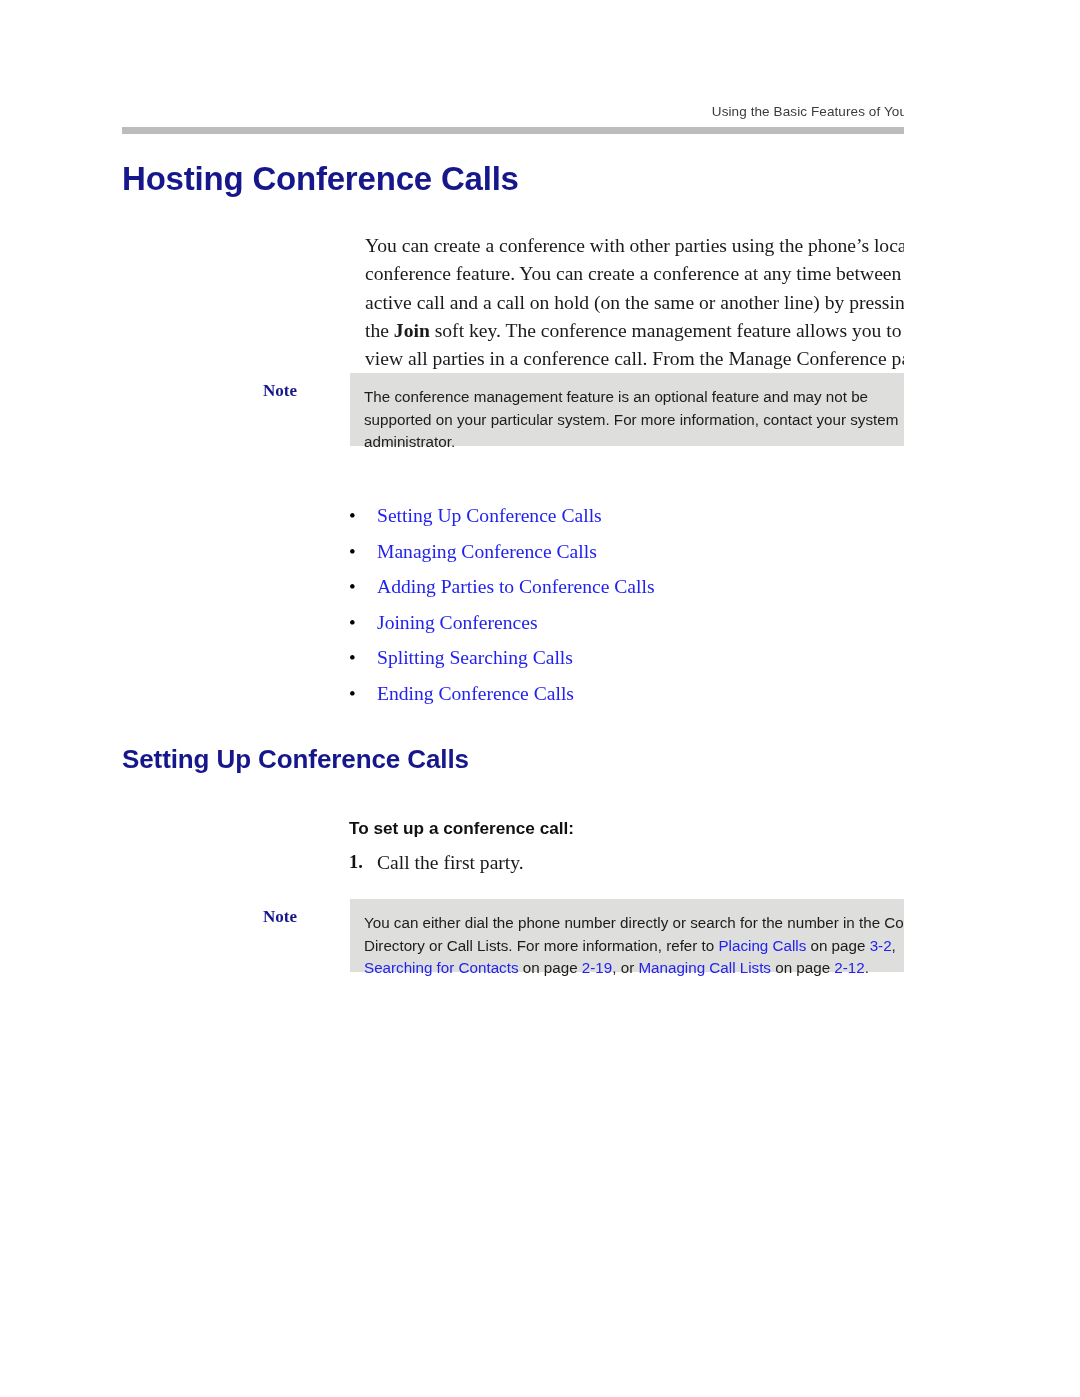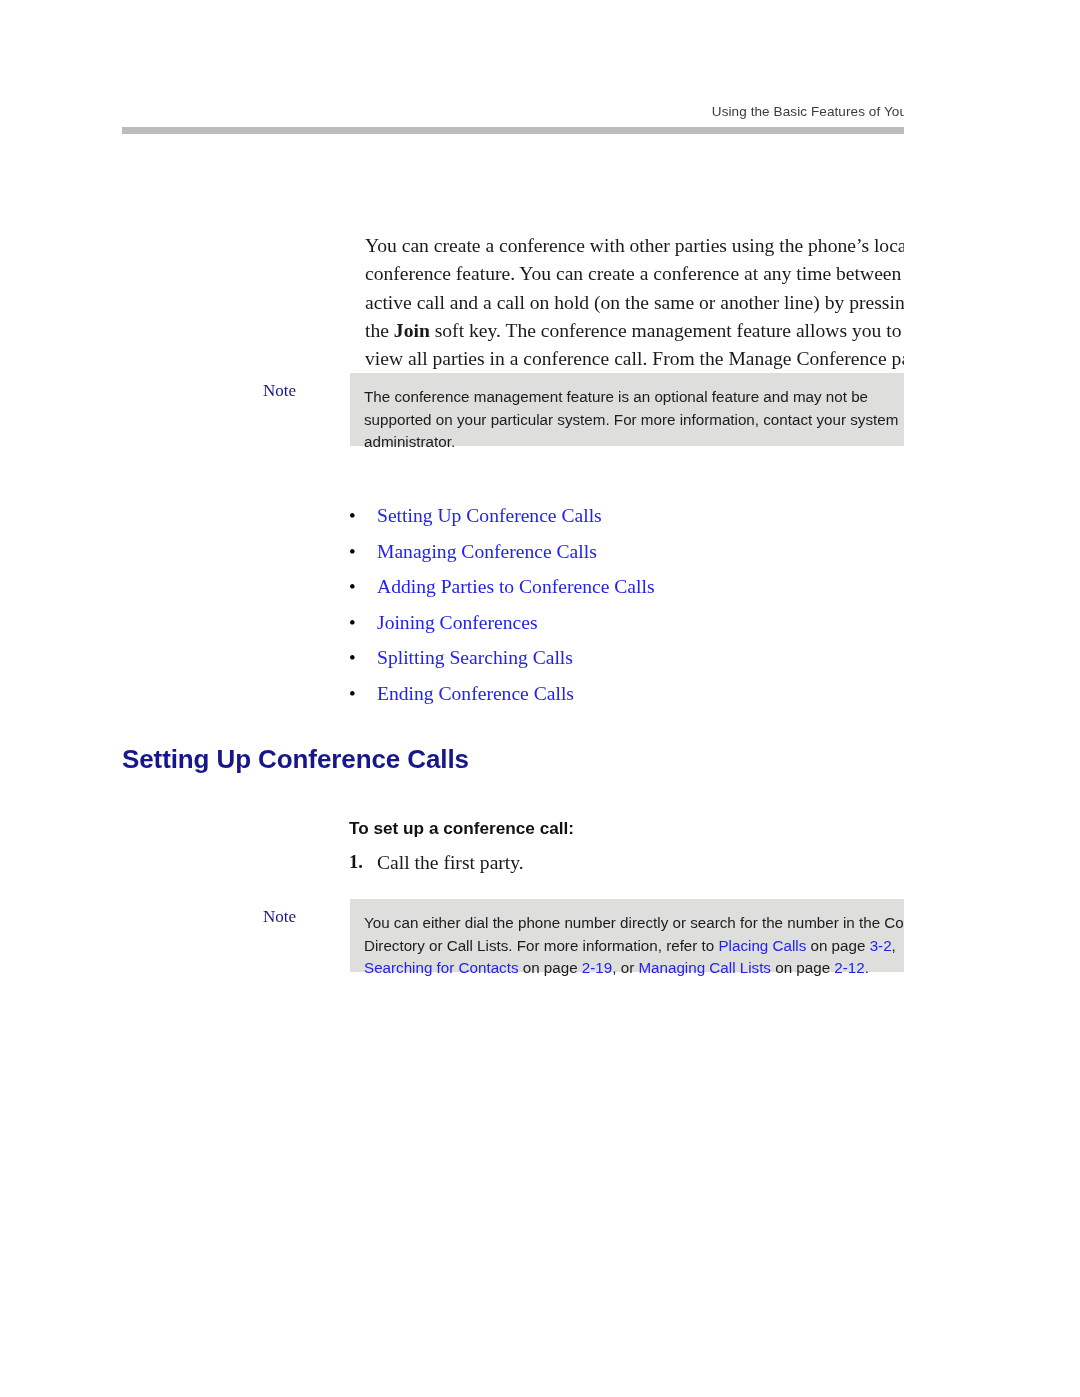--- a/index.html
+++ b/index.html
@@ -70,21 +70,21 @@
   
   .note-block {
     position: absolute;
     left: 0;
     width: 1080px;
   }
   .note-label {
     position: absolute;
     left: 263px;
     font-family: "Liberation Serif", serif;
-    font-weight: normal;
+    font-weight: bold;
     font-size: 17px;
     color: #17178c;
   }
   .note-box {
     position: absolute;
     left: 350px;
     width: 605px;
     background: #dededd;
     box-sizing: border-box;
     padding: 13px 18px 14px 14px;
@@ -195,20 +195,21 @@
   }
 </style>
 </head>
 <body>
 
 <div class="page">
 
   <div class="running-header">Using the Basic Features of Your Phone</div>
   <div class="header-rule"></div>
 
+  <div class="chapter-title">Hosting Conference Calls</div>
 
   <div class="body-col">
     <p class="para"><span>You can create a conference with other parties using the phone’s local conference feature. You can create a conference at any time between an active call and a call on hold (on the same or another line) by pressing the </span><b>Join</b><span> soft key. The conference management feature allows you to view all parties in a conference call. From the Manage Conference page, you can add, hold, remove, and mute specific conference parties.</span></p>
   </div>
 
   <div class="note-block" style="top:373px;">
     <div class="note-label" style="top:8px;">Note</div>
     <div class="note-box" style="top:0px;height:73px;">
       <p class="note-text">The conference management feature is an optional feature and may not be supported on your particular system. For more information, contact your system administrator.</p>
     </div>

